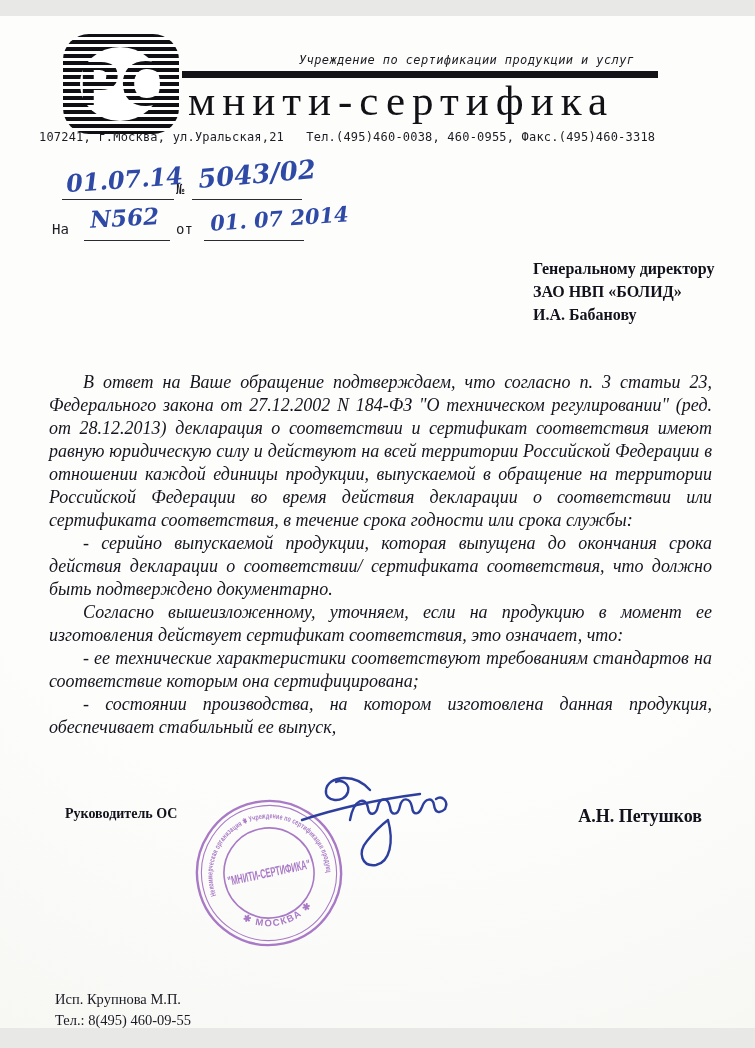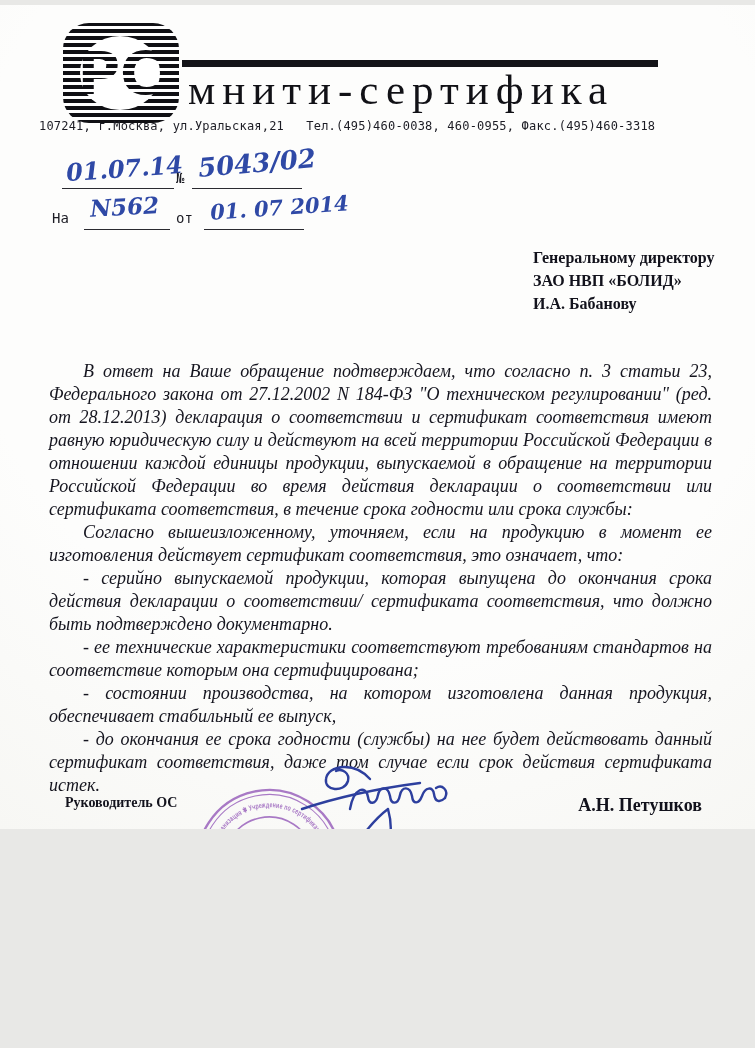--- a/index.html
+++ b/index.html
@@ -1,17 +1,17 @@
 <!DOCTYPE html>
 <html><head>
 <meta charset="utf-8">
 <style>
   html,body{margin:0;padding:0;background:#e8e8e6;}
   .page{
-    position:relative;width:755px;height:824px;margin:5px auto;
+    position:relative;width:755px;height:1012px;margin:16px auto;
     background:#fcfcfa;
     background-image:radial-gradient(circle at 50% 30%, #fdfdfc 60%, #f7f7f4 100%);
     overflow:hidden;
     font-family:"Liberation Serif", serif;
     color:#16161e;
   }
   
   .logo{position:absolute;left:62px;top:17px;}
   .tagline{
     position:absolute;left:299px;top:37px;width:330px;
@@ -95,20 +95,21 @@
       <pattern id="stripes" width="8" height="7" patternUnits="userSpaceOnUse">
         <rect width="8" height="7" fill="#ffffff"></rect>
         <rect width="8" height="4" y="0" fill="#101014"></rect>
       </pattern>
     </defs>
     <rect x="1" y="1" width="116" height="100" rx="26" ry="26" fill="url(#stripes)"></rect>
     <ellipse cx="58" cy="51" rx="40" ry="37" fill="#ffffff"></ellipse>
     <text x="58" y="72" text-anchor="middle" fill="url(#stripes)" font-family="DejaVu Sans, sans-serif" font-weight="bold" font-size="58">РС</text>
   </svg>
 
+  <div class="tagline">Учреждение по сертификации продукции и услуг</div>
   <div class="head-bar"></div>
   <div class="org-title">мнити-сертифика</div>
   <div class="addr-line">107241, г.Москва, ул.Уральская,21   Тел.(495)460-0038, 460-0955, Факс.(495)460-3318</div>
 
   <div class="hw hw-date1">01.07.14</div>
   <div class="ref-label lbl-no">№</div>
   <div class="hw hw-num1">5043/02</div>
   <div class="u-line u1"></div>
   <div class="u-line u2"></div>
 
@@ -120,25 +121,24 @@
   <div class="u-line u4"></div>
 
   <div class="recipient">
     <div>Генеральному директору</div>
     <div>ЗАО НВП «БОЛИД»</div>
     <div>И.А. Бабанову</div>
   </div>
 
   <div class="body-text">
     <p>В ответ на Ваше обращение подтверждаем, что согласно п. 3 статьи 23, Федерального закона от 27.12.2002 N 184-ФЗ "О техническом регулировании" (ред. от 28.12.2013) декларация о соответствии и сертификат соответствия имеют равную юридическую силу и действуют на всей территории Российской Федерации в отношении каждой единицы продукции, выпускаемой в обращение на территории Российской Федерации во время действия декларации о соответствии или сертификата соответствия, в течение срока годности или срока службы:</p>
+    <p>- серийно выпускаемой продукции, которая выпущена до окончания срока действия декларации о соответствии/ сертификата соответствия, что должно быть подтверждено документарно.</p>
     <p>Согласно вышеизложенному, уточняем, если на продукцию в момент ее изготовления действует сертификат соответствия, это означает, что:</p>
-    <p>- серийно выпускаемой продукции, которая выпущена до окончания срока действия декларации о соответствии/ сертификата соответствия, что должно быть подтверждено документарно.</p>
     <p>- ее технические характеристики соответствуют требованиям стандартов на соответствие которым она сертифицирована;</p>
     <p>- состоянии производства, на котором изготовлена данная продукция, обеспечивает стабильный ее выпуск,</p>
-    <p>- до окончания ее срока годности (службы) на нее будет действовать данный сертификат соответствия, даже  том случае если срок действия сертификата истек.</p>
   </div>
 
   <div class="sig-left">Руководитель ОС</div>
   <div class="sig-right">А.Н. Петушков</div>
 
   <svg class="signature" width="165" height="112" viewBox="0 0 165 112">
     <g fill="none" stroke="#2d3f9e" stroke-width="2.4" stroke-linecap="round">
       <path d="M 78,24 C 62,6 36,10 34,24 C 32,36 52,38 56,26 C 58,18 50,13 44,16"></path>
       <path d="M 10,54 C 40,44 82,34 128,28"></path>
       <path d="M 58,54 C 62,32 74,30 76,42 C 77,50 84,50 86,40 C 88,31 96,31 98,41 C 99,50 106,50 108,40 C 110,31 118,31 120,41 C 121,50 127,49 130,41 C 133,32 141,31 142,39 C 143,47 148,48 153,43"></path>

